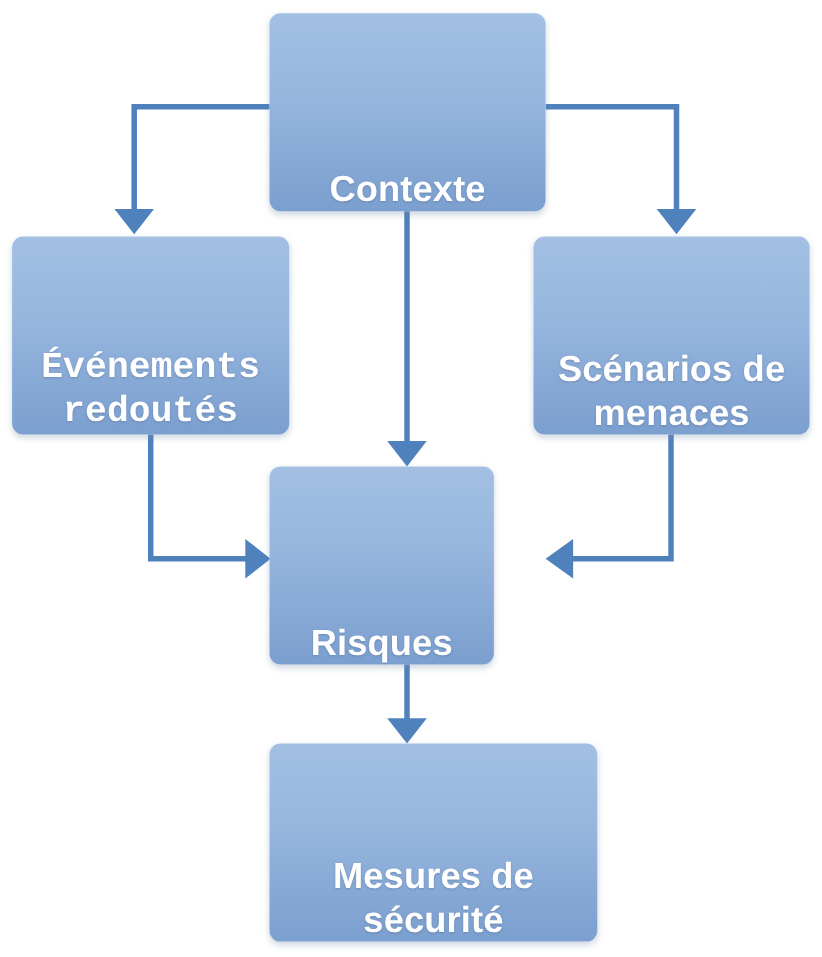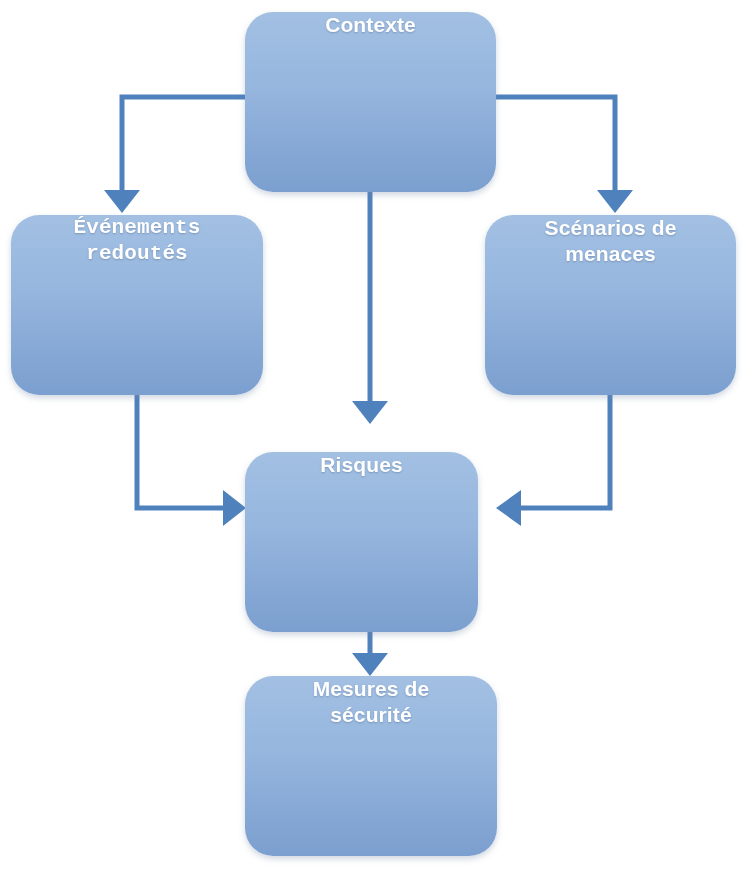--- a/index.html
+++ b/index.html
@@ -22,46 +22,46 @@
     position: absolute;
     left: 0;
     top: 0;
     width: 747px;
     height: 870px;
     pointer-events: none;
   }
   .node {
     position: absolute;
     box-sizing: border-box;
-    border-radius: 28px;
+    border-radius: 10px;
     background: linear-gradient(180deg, #a3c0e3 0%, #96b6de 42%, #85a7d4 78%, #7b9fcf 100%);
     box-shadow: 0 3px 6px rgba(120,140,170,0.35);
     display: flex;
-    align-items: flex-start;
+    align-items: flex-end;
     justify-content: center;
     text-align: center;
     color: #ffffff;
     font-weight: bold;
-    font-size: 21px;
+    font-size: 33px;
     line-height: 1.22;
     letter-spacing: 0.1px;
     text-shadow: 0 1px 2px rgba(80,105,140,0.45);
     z-index: 2;
   }
   .node .node-label {
     display: block;
     padding: 0 14px;
     white-space: pre-line;
   }
   
   #node-contexte        { left: 245px; top: 12px;  width: 251px; height: 180px; }
   #node-evenements      { left: 11px;  top: 215px; width: 252px; height: 180px; font-family: Liberation Mono, monospace; }
   #node-scenarios       { left: 485px; top: 215px; width: 251px; height: 180px; }
-  #node-risques         { left: 245px; top: 424px; width: 233px; height: 180px; margin-top: 28px; }
-  #node-mesures         { left: 245px; top: 676px; width: 252px; height: 180px; }
+  #node-risques         { left: 245px; top: 424px; width: 204px; height: 180px; }
+  #node-mesures         { left: 245px; top: 676px; width: 298px; height: 180px; }
 </style>
 </head>
 <body>
 
 <div id="diagram-canvas">
 
   <svg id="connector-layer" viewBox="0 0 747 870" width="747" height="870" xmlns="http://www.w3.org/2000/svg">
 
     <g>
       <path d="M 245 97 L 122 97 L 122 193" fill="none" stroke="#4f81bd" stroke-width="5" stroke-linecap="butt"></path>

